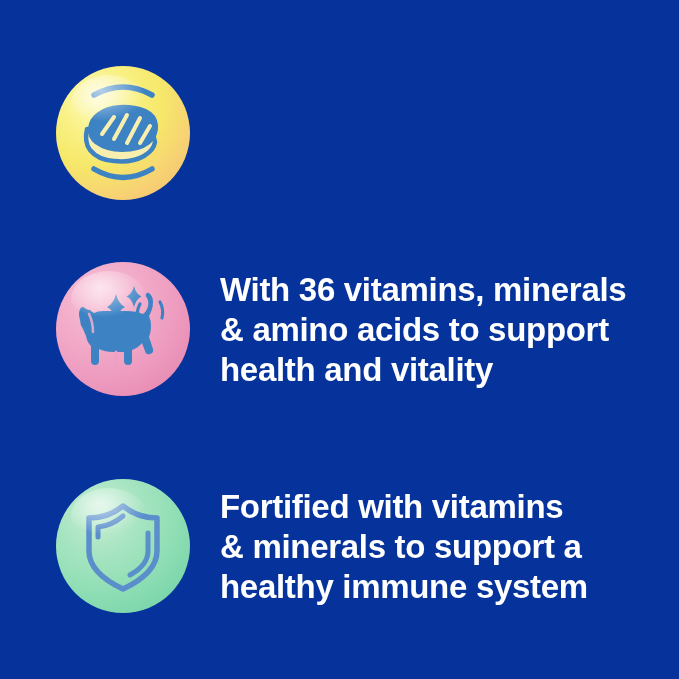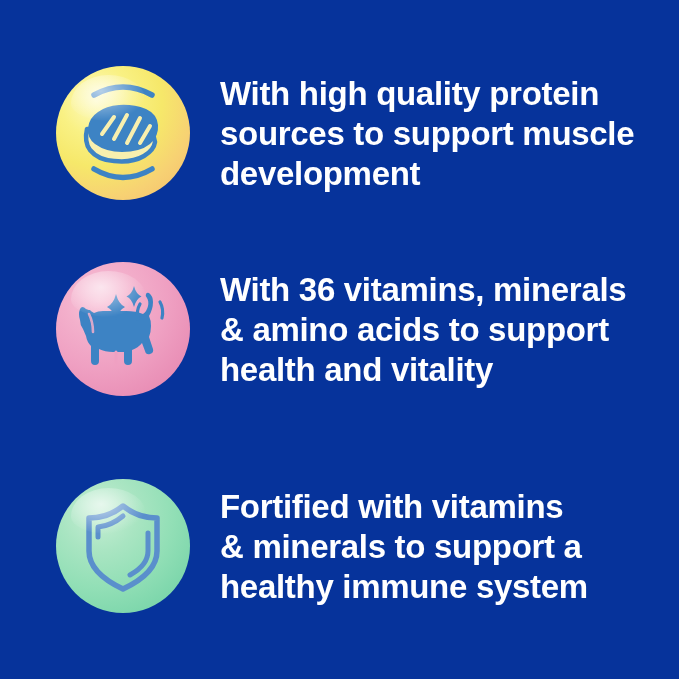--- a/index.html
+++ b/index.html
@@ -113,23 +113,20 @@
 
           <g stroke="#f8efae" stroke-width="4" stroke-linecap="round">
             <line x1="46" y1="68" x2="58" y2="51"></line>
             <line x1="58" y1="73" x2="71" y2="49"></line>
             <line x1="71" y1="77" x2="84" y2="52"></line>
             <line x1="84" y1="77" x2="94" y2="60"></line>
           </g>
         </svg>
       </div>
     </div>
-    <div class="feature-text">With high quality protein
-sources to support muscle
-development</div>
   </div>
 
   <div class="feature-row" id="row-nutrients">
     <div class="badge-wrap">
       <div class="badge badge-pink">
         <svg class="badge-svg" viewBox="0 0 134 134">
 
           <path fill="#3d83c4" d="
             M30 47
             Q26 43 24 47

